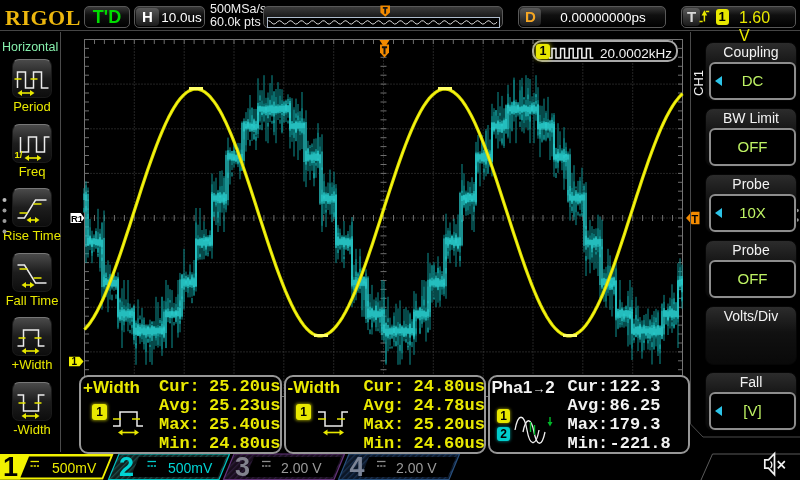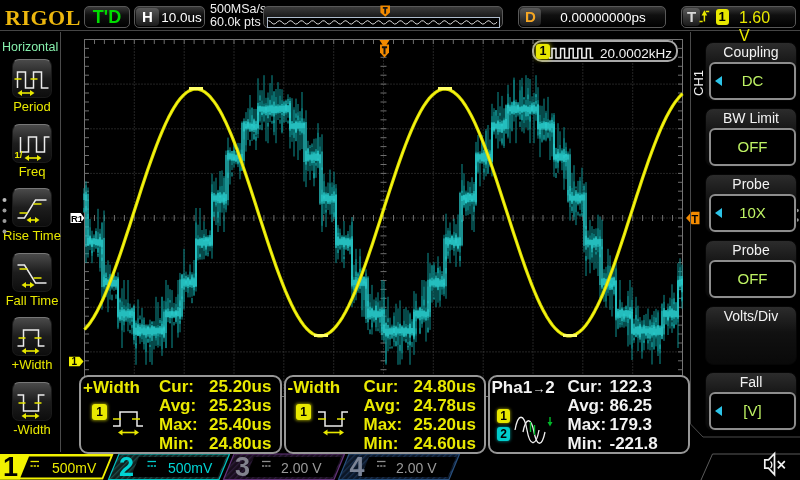--- a/index.html
+++ b/index.html
@@ -31,21 +31,21 @@
   text-align:center; line-height:33px; }
 .rtri { position:absolute; left:4px; top:12px; width:0; height:0;
   border-top:5px solid transparent; border-bottom:5px solid transparent;
   border-right:7px solid #2cc4e8; }
 #ch1tab { position:absolute; left:691px; top:52px; width:15px; height:48px; color:#f0f0f0;
   font-size:13px; }
 
 .mpanel { position:absolute; top:375px; width:202.5px; height:79px; background:#000;
   border:2px solid #979797; border-radius:9px; }
 .mlabel { position:absolute; top:378px; font-size:17px; font-weight:bold; }
-.mrow { position:absolute; font-size:17px; font-weight:bold; }
+.mrow { position:absolute; font-size:17px; font-weight:bold;font-family:Liberation Mono, monospace; }
 .yel { color:#e9e900; }
 .wht { color:#f2f2f2; }
 .micon { position:absolute; top:396px; }
 .chip { position:absolute; width:15px; height:15px; border-radius:3px; text-align:center;
   font-size:12px; font-weight:bold; line-height:15px; color:#000; }
 .chy { background:#e8e800; box-shadow:0 0 3px 0.5px rgba(230,230,0,.55); }
 .chc { background:#00cdcd; box-shadow:0 0 3px 0.5px rgba(0,205,205,.55); }
 
 .chnum { position:absolute; top:452px; font-size:27px; font-weight:bold; }
 .chval { position:absolute; top:459.5px; font-size:14px; }

